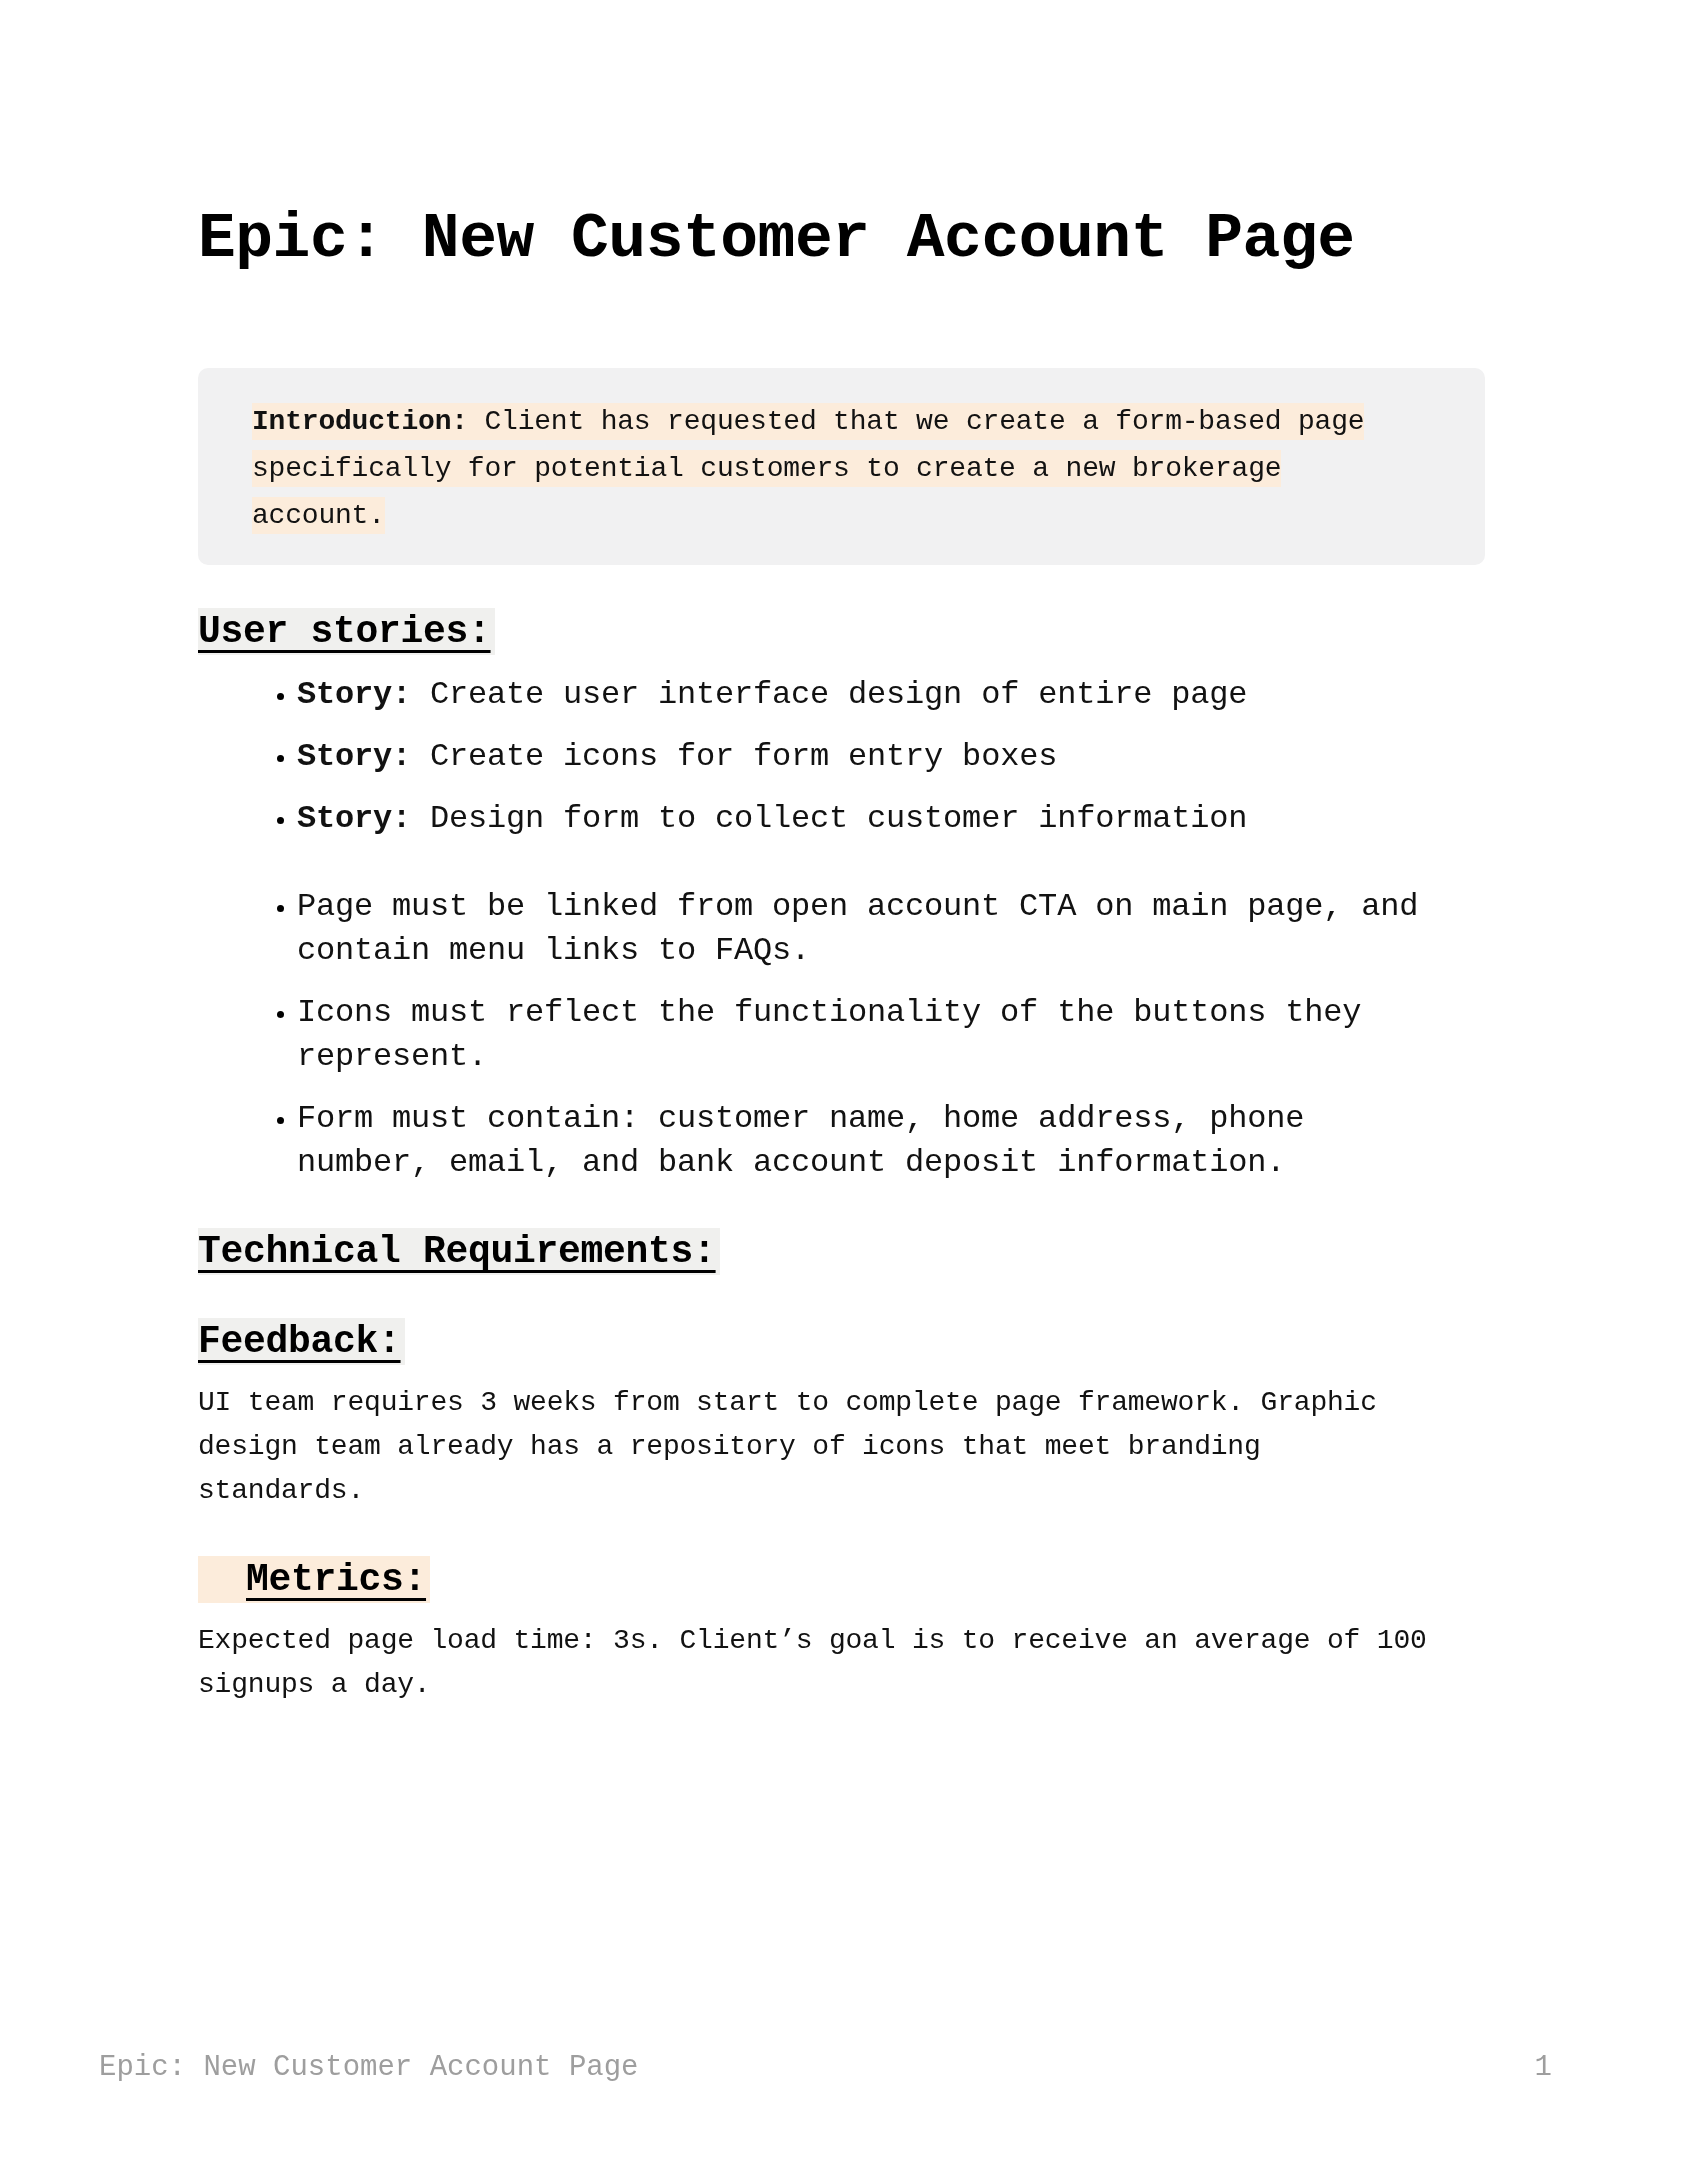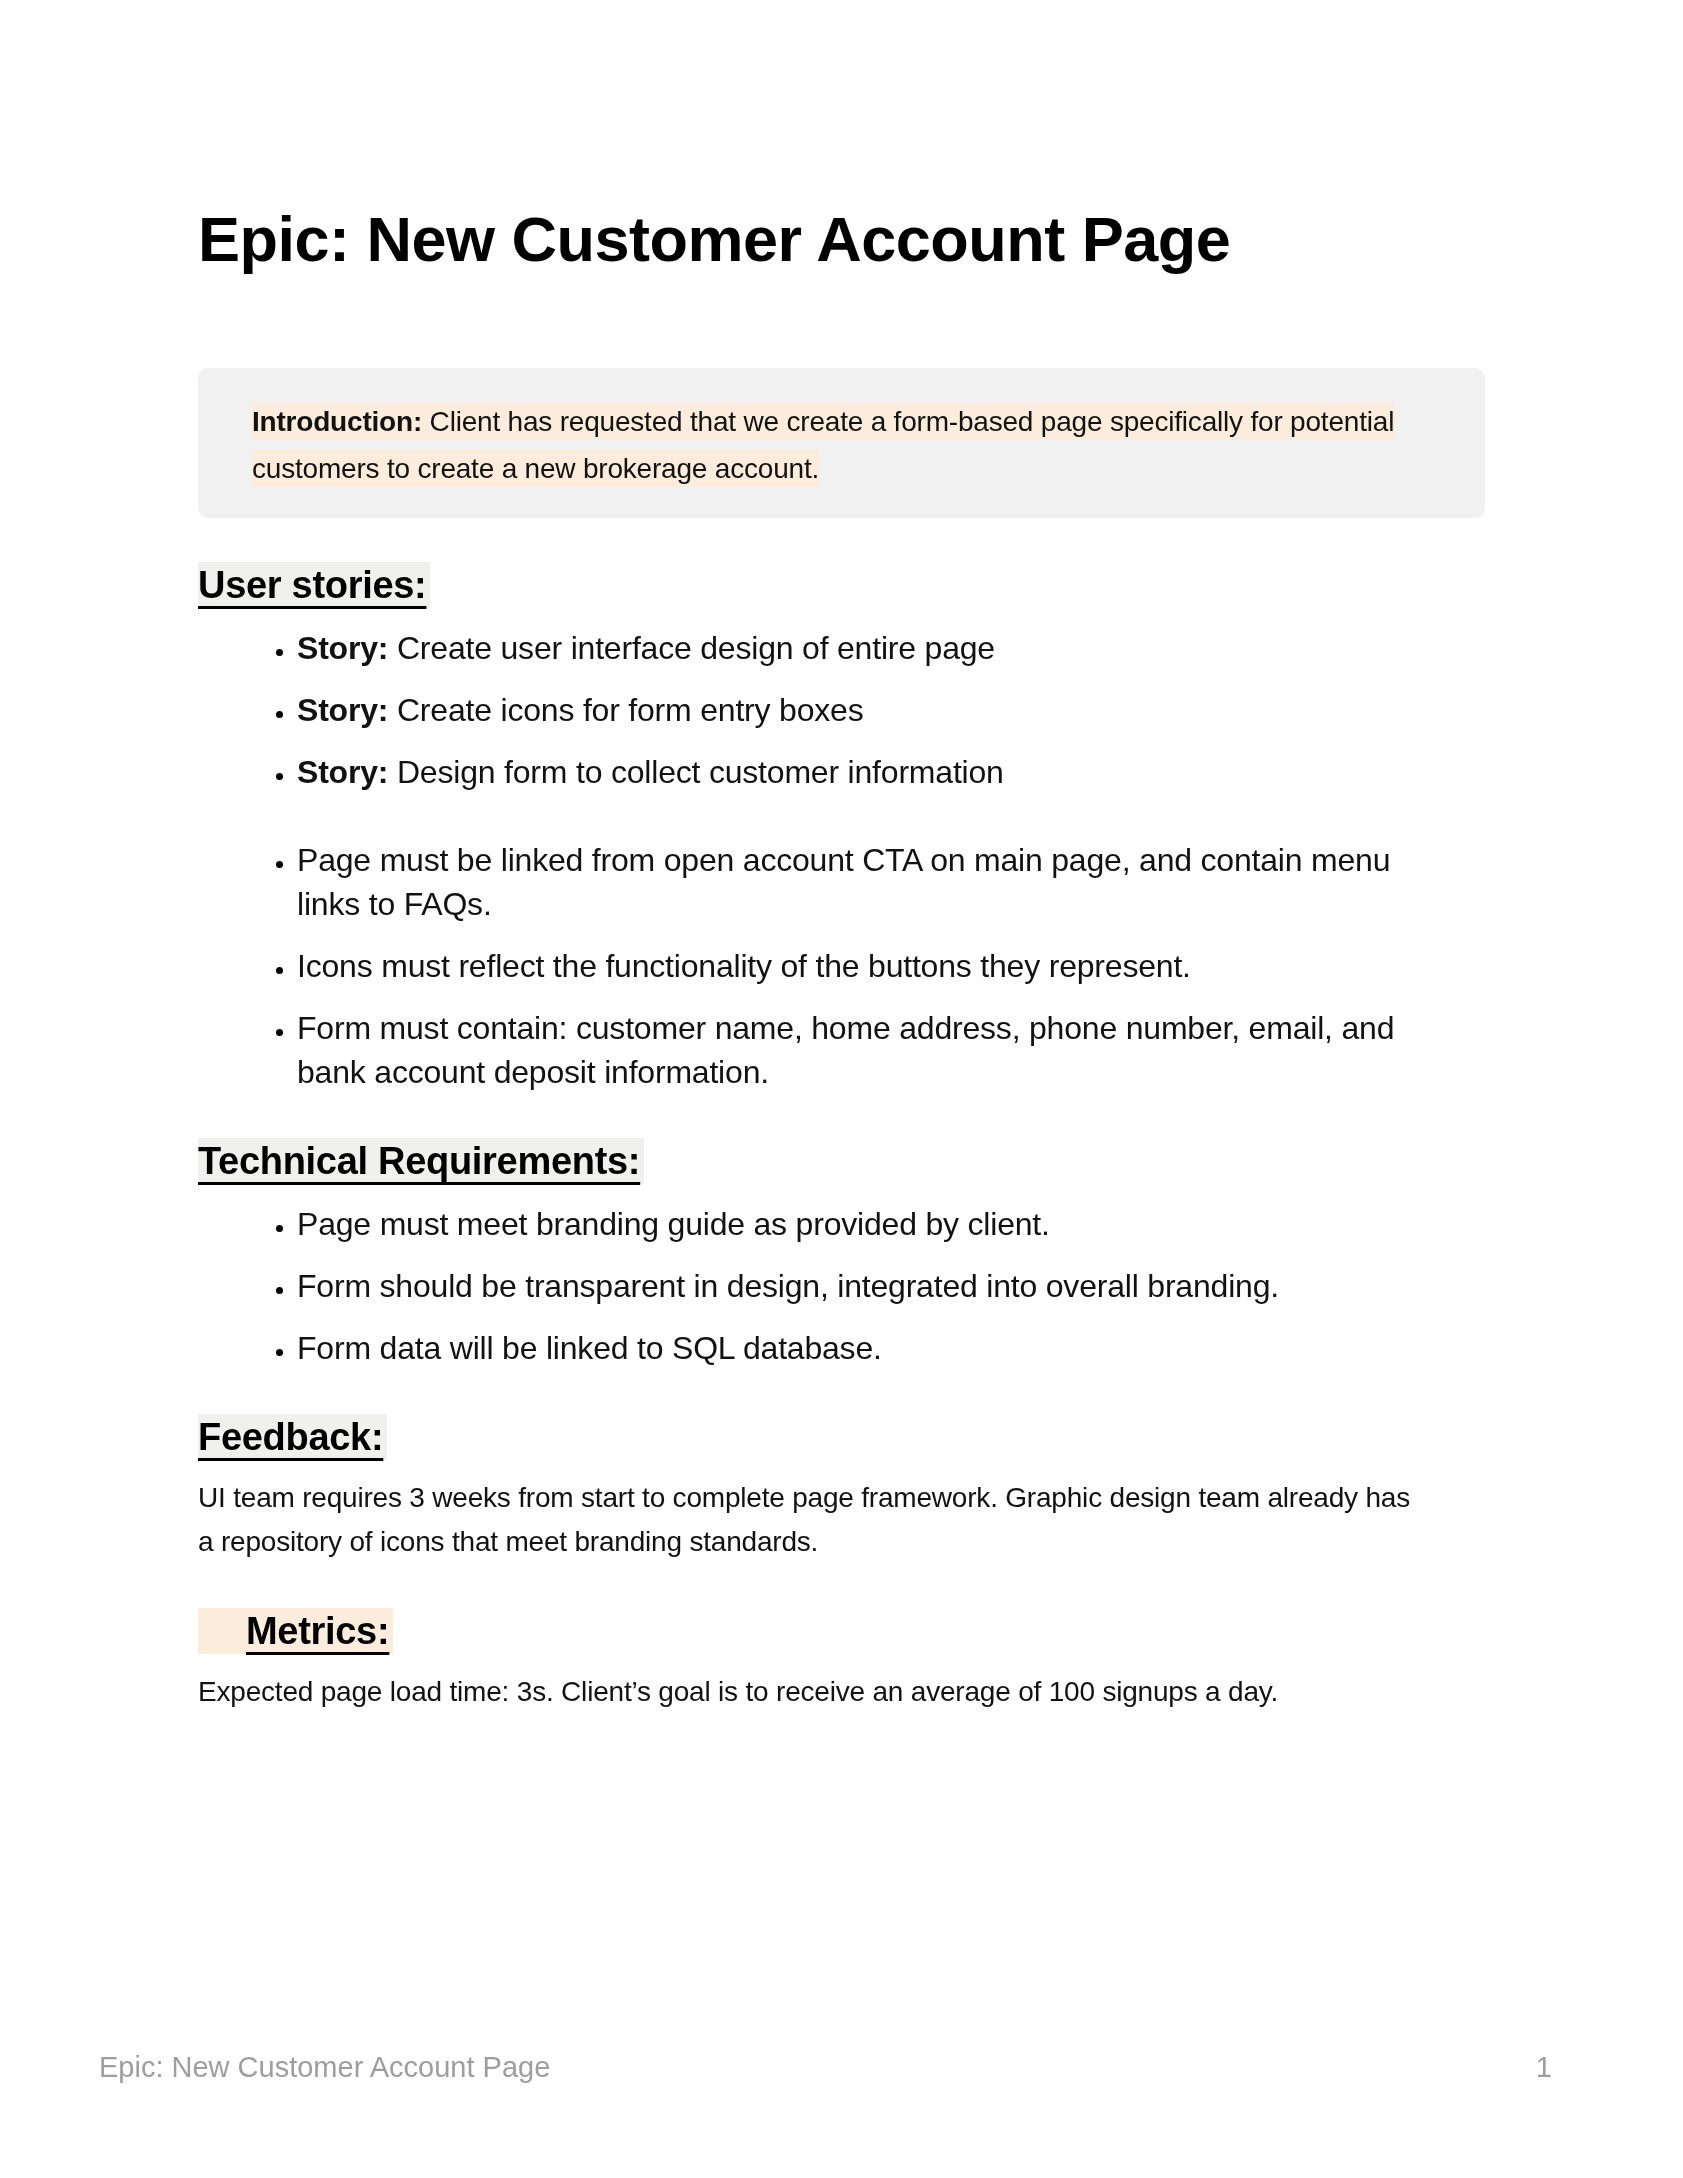--- a/index.html
+++ b/index.html
@@ -9,21 +9,21 @@
     --footer-text: #9e9e9e;
     --text-color: #121212;
   }
   * { margin: 0; padding: 0; box-sizing: border-box; }
   html, body { background: #ffffff; }
   .page {
     position: relative;
     width: 1683px;
     height: 2178px;
     background: #ffffff;
-    font-family: Liberation Sans, sans-serif;
+    font-family: Liberation Mono, monospace;
     color: var(--text-color);
     overflow: hidden;
   }
   .content {
     padding: 203px 198px 0 198px;
   }
   h1.doc-title {
     font-size: 63px;
     line-height: 73px;
     font-weight: 700;
@@ -122,25 +122,20 @@
     <div class="section">
       <ul class="bullets">
         <li><span>Page must be linked from open account CTA on main page, and contain menu links to FAQs.</span></li>
         <li><span>Icons must reflect the functionality of the buttons they represent.</span></li>
         <li><span>Form must contain: customer name, home address, phone number, email, and bank account deposit information.</span></li>
       </ul>
     </div>
 
     <div class="section">
       <h2 class="sec-heading"><span class="hl gray">Technical Requirements:</span></h2>
-      <ul class="bullets">
-        <li><span>Page must meet branding guide as provided by client.</span></li>
-        <li><span>Form should be transparent in design, integrated into overall branding.</span></li>
-        <li><span>Form data will be linked to SQL database.</span></li>
-      </ul>
     </div>
 
     <div class="section">
       <h2 class="sec-heading"><span class="hl gray">Feedback:</span></h2>
       <p class="body-para">UI team requires 3 weeks from start to complete page framework. Graphic design team already has a repository of icons that meet branding standards.</p>
     </div>
 
     <div class="section">
       <h2 class="sec-heading"><span class="hl peach">Metrics:</span></h2>
       <p class="body-para">Expected page load time: 3s. Client’s goal is to receive an average of 100 signups a day.</p>

